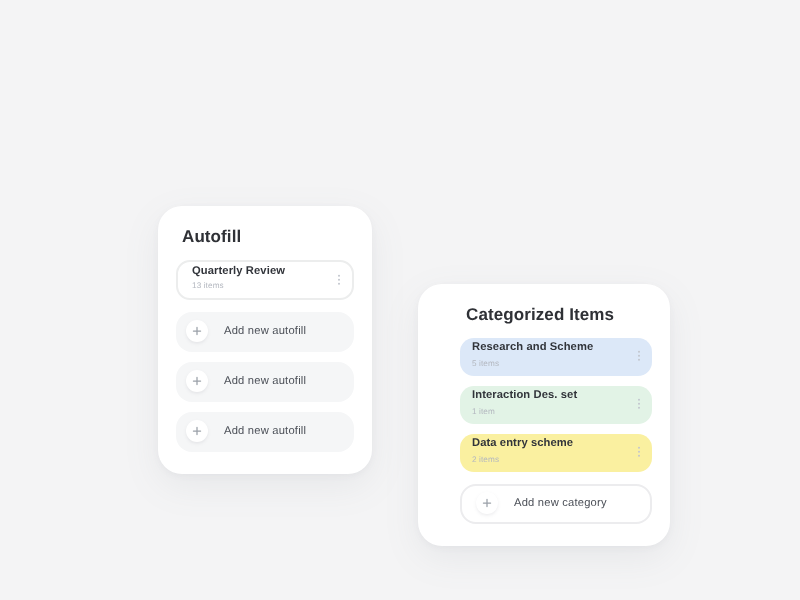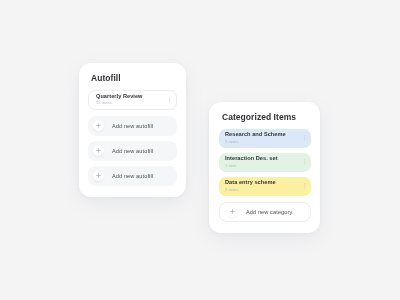--- a/index.html
+++ b/index.html
@@ -21,35 +21,36 @@
     inset: 0;
   }
 
   
   .card {
     position: absolute;
     background: #ffffff;
     border-radius: 12px;
     box-shadow: 0 6px 18px rgba(120, 125, 140, 0.10),
                 0 1px 3px rgba(120, 125, 140, 0.06);
+    margin-top: 40px;
   }
 
   .card-autofill {
     left: 79px;
     top: 63px;
     width: 107px;
     padding: 10px 9px 11px 9px;
     box-sizing: border-box;
   }
 
   .card-categorized {
     left: 209px;
     top: 102px;
-    width: 111px;
-    padding: 10px 9px 11px 10px;
+    width: 126px;
+    padding: 10px 9px 11px 21px;
     box-sizing: border-box;
     z-index: 3;
   }
 
   .card-title {
     font-size: 8.5px;
     font-weight: bold;
     color: #2f3136;
     letter-spacing: 0.05px;
     margin: 1px 0 7px 3px;

